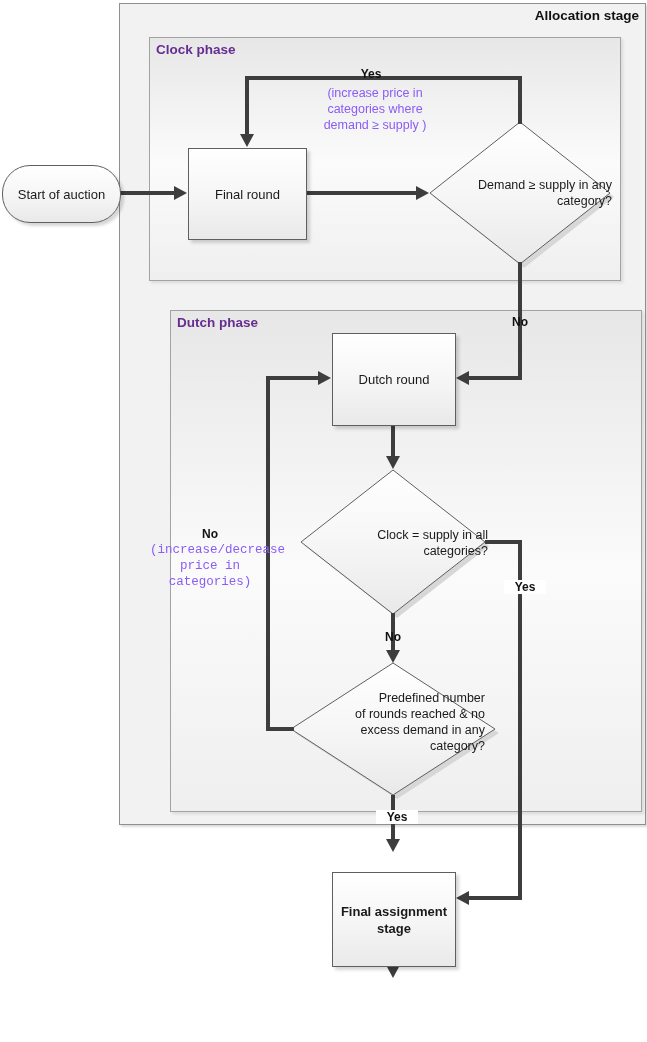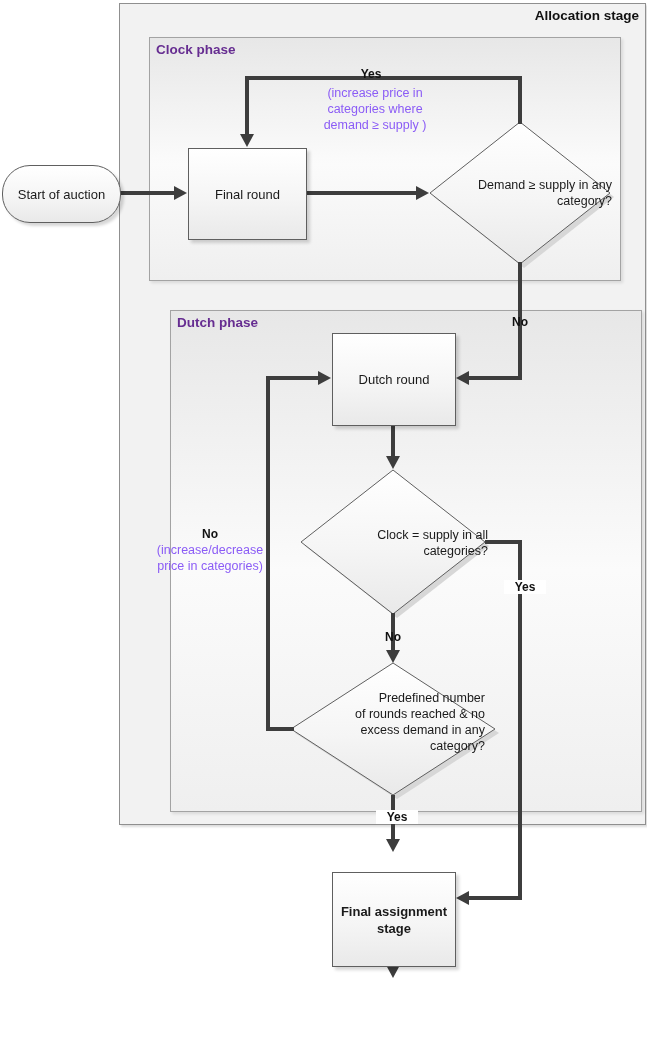--- a/index.html
+++ b/index.html
@@ -64,21 +64,21 @@
     font-size:12.5px;text-align:center;line-height:16px;
     white-space:pre-line;z-index:3;color:#8b5cf6;
   }
   .whitebg{background:#ffffff;padding:0 2px;}
   .lbl-clock-yes{left:347px;top:67px;width:48px;}
   .note-clock-yes{left:308px;top:85px;width:134px;}
   .lbl-clock-no{left:500px;top:315px;width:40px;}
   .lbl-d1-no{left:374px;top:630px;width:38px;}
   .lbl-d1-yes{left:504px;top:580px;width:38px;}
   .lbl-d2-no{left:186px;top:527px;width:48px;}
-  .note-d2-no{left:150px;top:542px;width:120px;}
+  .note-d2-no{left:150px;top:542px;width:120px;font-family:Liberation Mono, monospace;}
   .lbl-d2-yes{left:376px;top:810px;width:38px;}
 </style>
 </head>
 <body>
 
 <div class="canvas">
 
   <div class="abs alloc-box">
     <div class="alloc-label">Allocation stage</div>
   </div>

